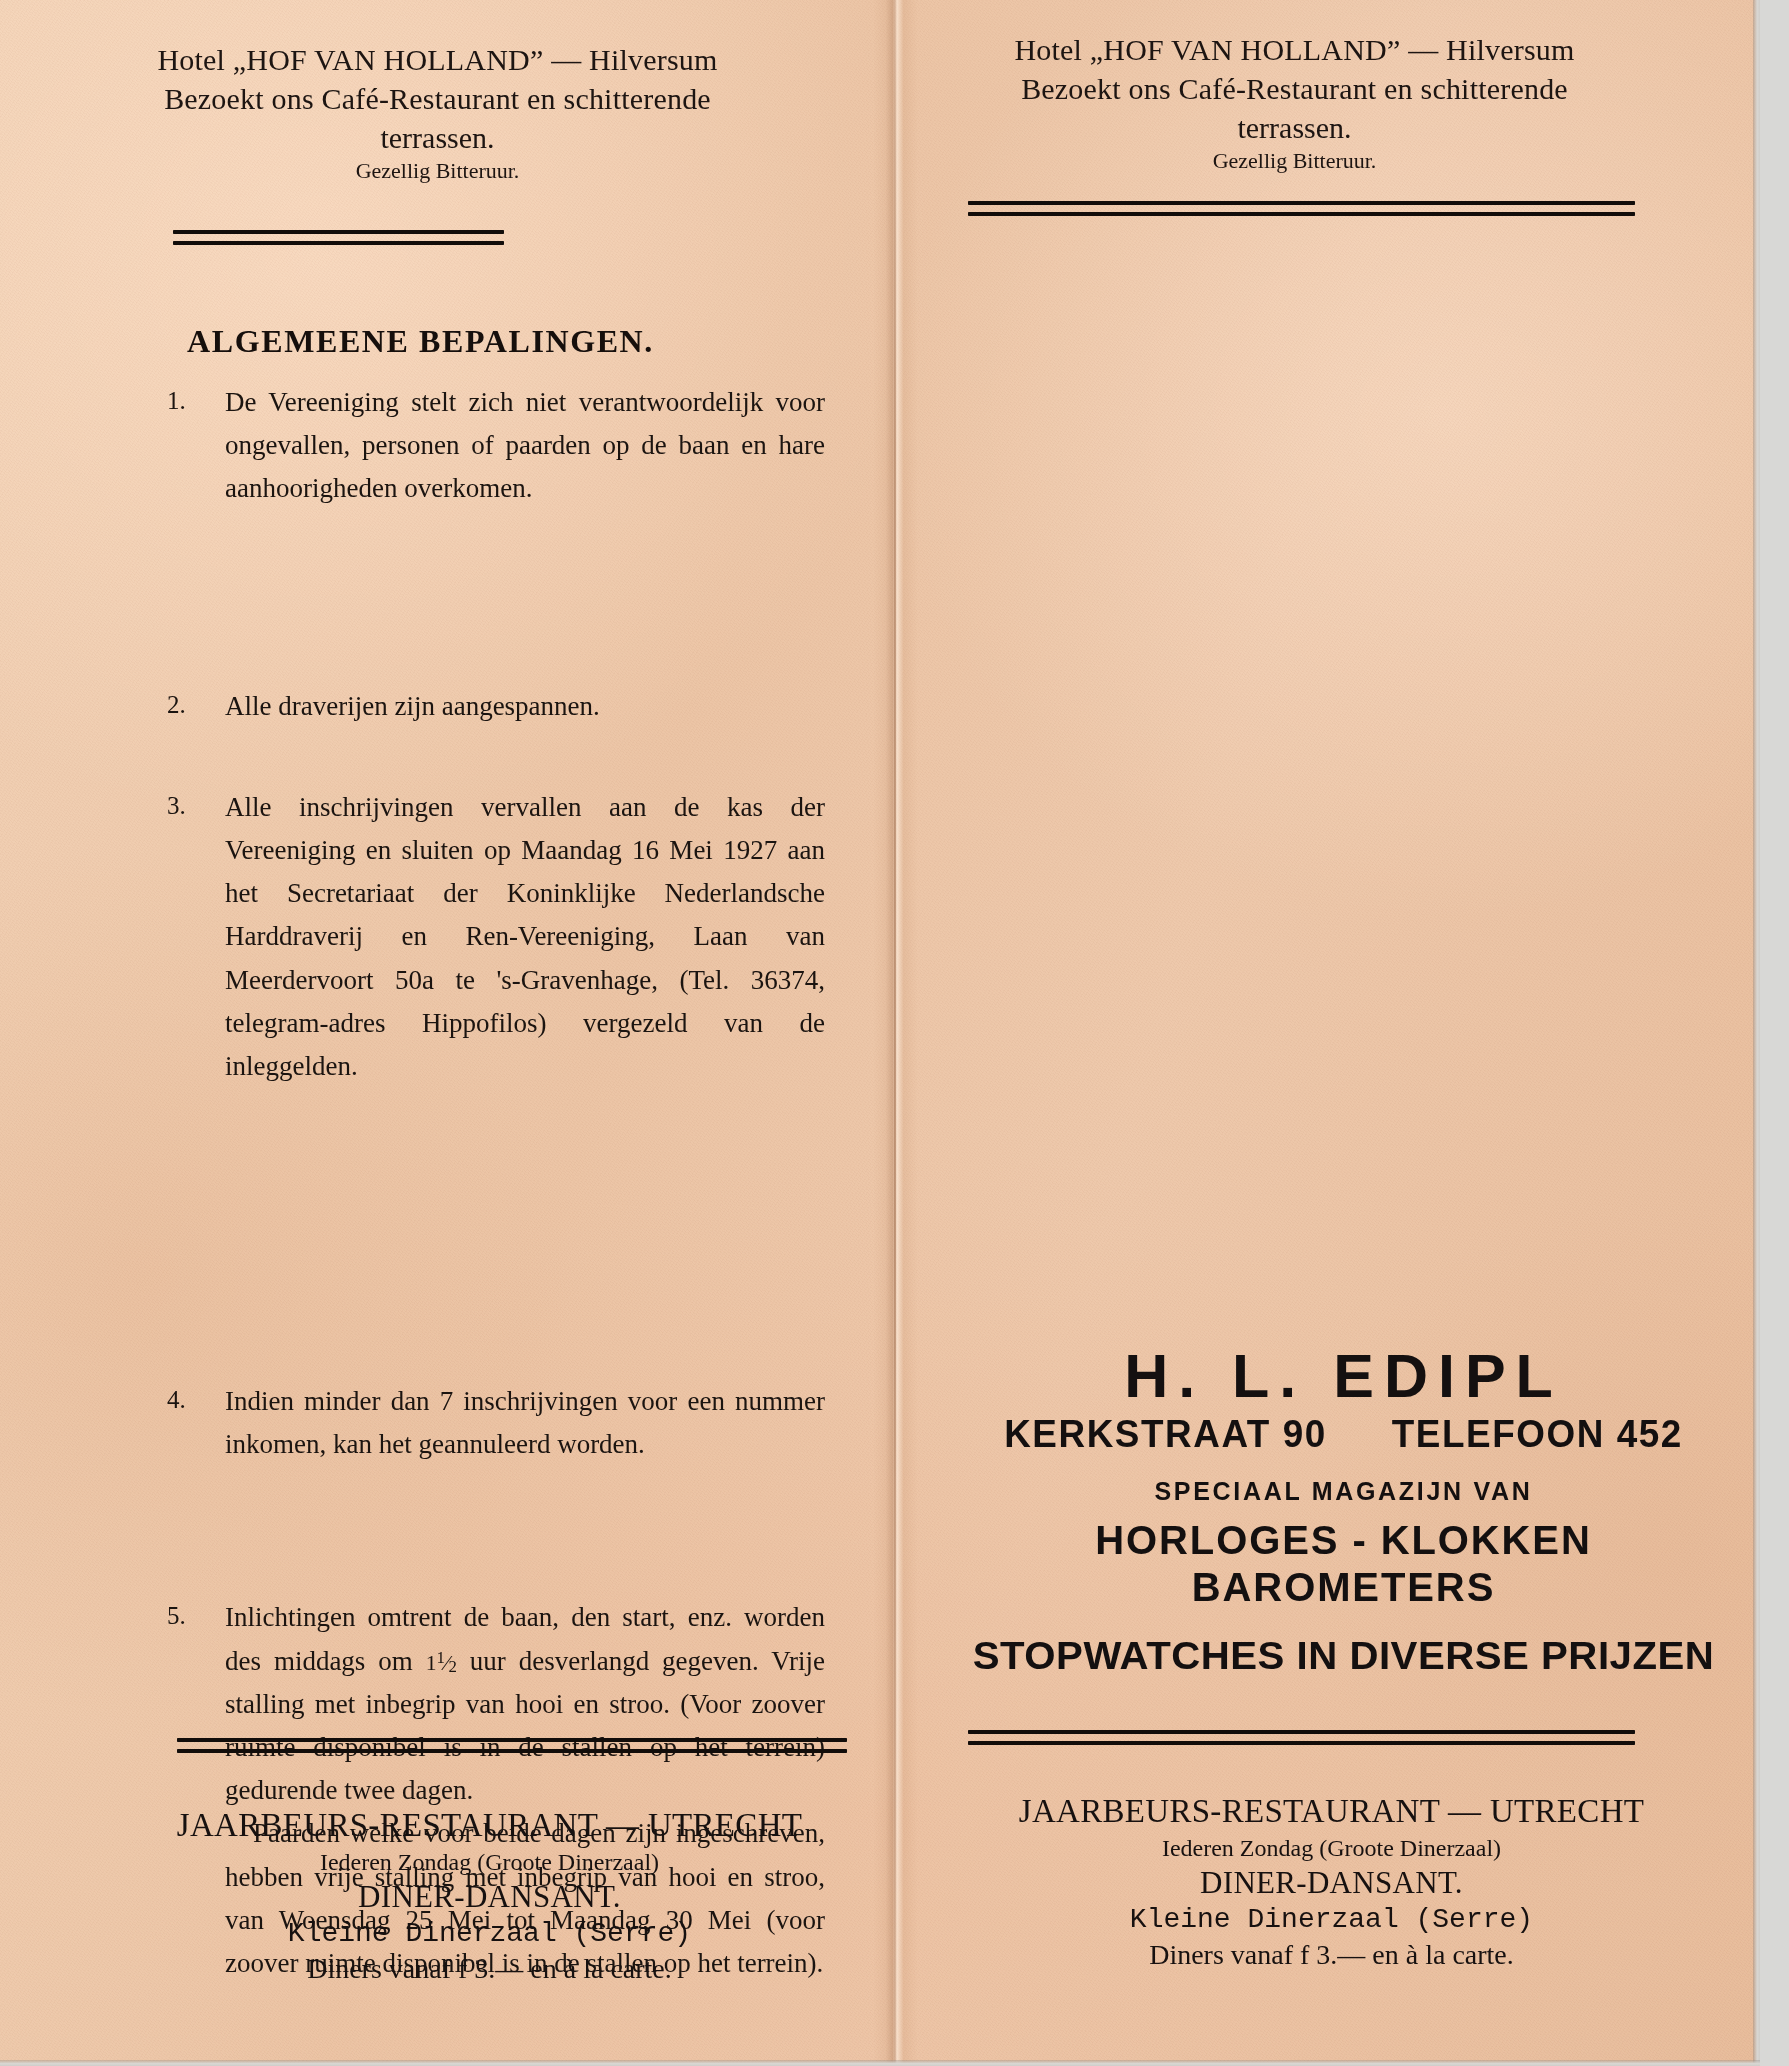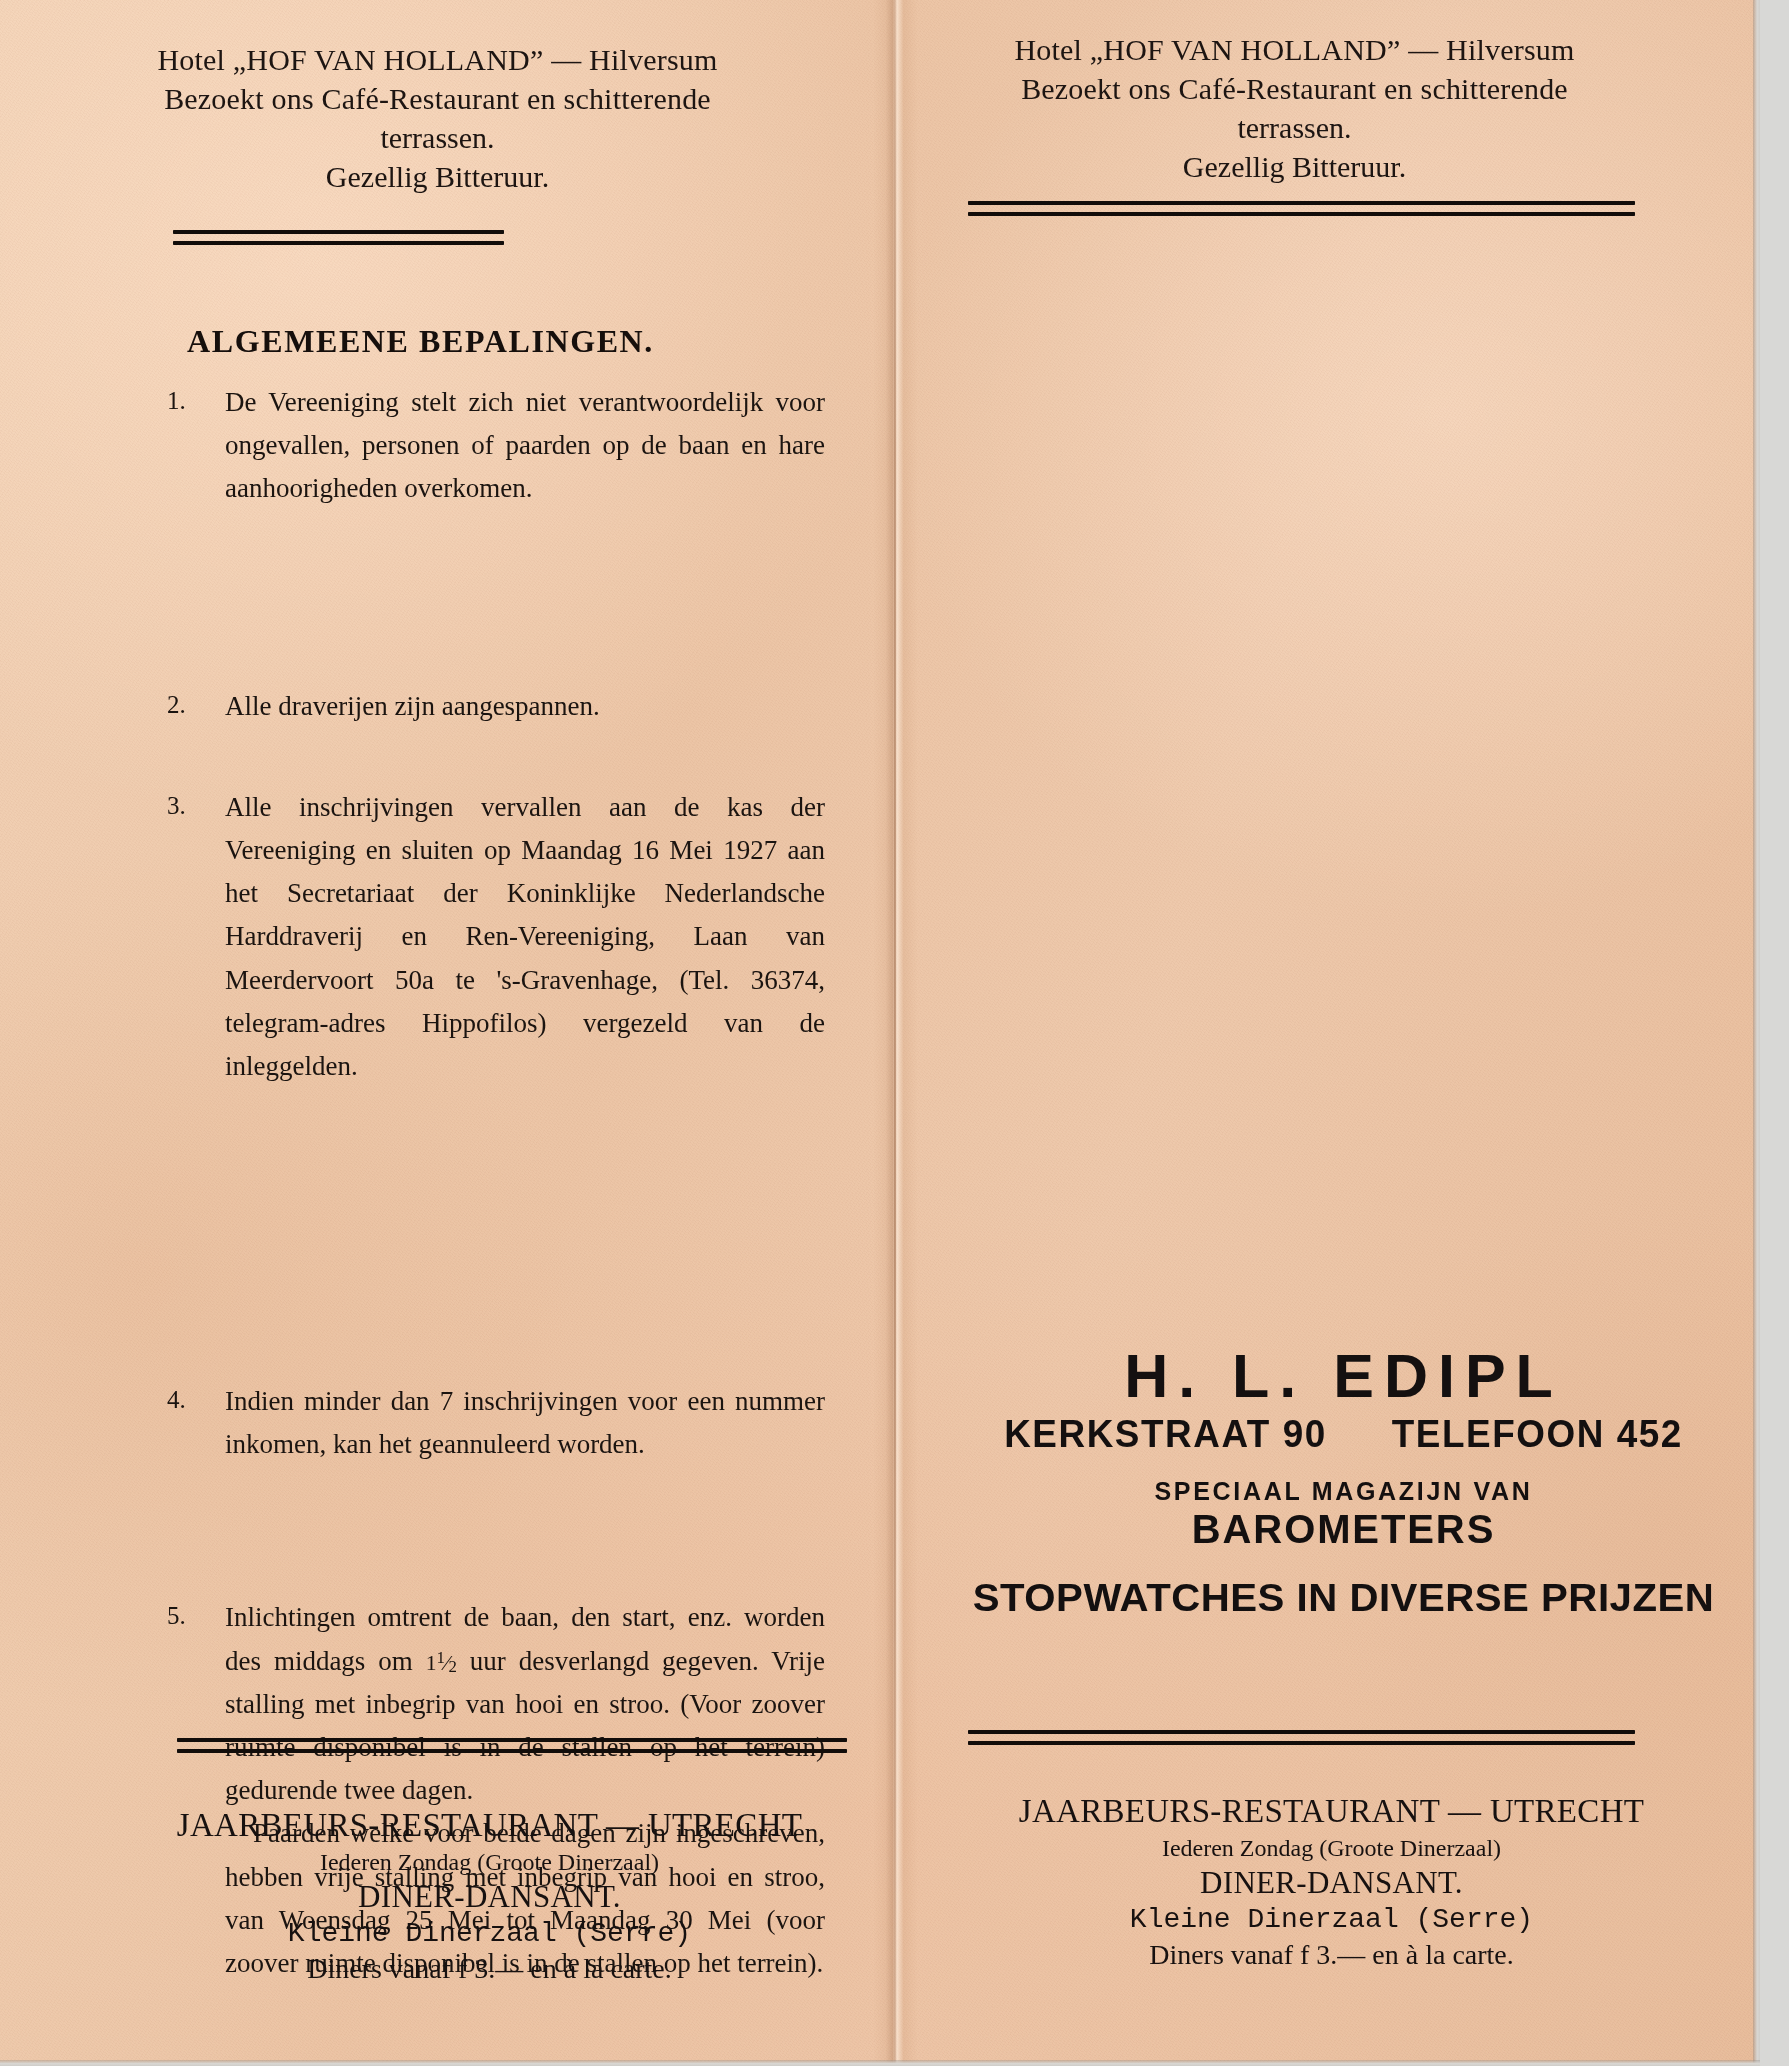--- a/index.html
+++ b/index.html
@@ -56,21 +56,21 @@
   #col-right{left:919px;width:864px;}
 
   .blk{position:absolute;}
   .ctr{text-align:center;}
 
   
   .hotel-ad{color:#1d1512;line-height:1.30;}
   .hotel-l1{font-size:30px;letter-spacing:0.2px;}
   .hotel-l2{font-size:30px;letter-spacing:0.2px;}
   .hotel-l3{font-size:30px;}
-  .hotel-l4{font-size:30px;}
+  .hotel-l4{font-size:22px;}
 
   
   .rule2{position:absolute;}
   .rule2 .r{height:3.9px;background:#120d0a;border-radius:0.8px;}
   .rule2 .r+.r{margin-top:7px;}
 
   
   .sect-title{
     font-size:32px;font-weight:bold;letter-spacing:1.6px;color:#160f0c;
   }
@@ -193,20 +193,21 @@
         <div class="r"></div>
     </div>
 
     <div class="blk renou" style="left:0px;top:1344px;width:849px;">
       <div class="name">H. L. EDIPL</div>
       <div class="addr" style="margin-top:6.2px;">
         <span>KERKSTRAAT 90</span>
         <span>TELEFOON 452</span>
       </div>
       <div class="spec" style="margin-top:21px;">SPECIAAL MAGAZIJN VAN</div>
+      <div class="goods" style="margin-top:11px;">HORLOGES - KLOKKEN</div>
       <div class="goods">BAROMETERS</div>
       <div class="stop" style="margin-top:23.4px;">STOPWATCHES IN DIVERSE PRIJZEN</div>
     </div>
 
     <div class="rule2" style="left:49px;top:1730px;width:667px;">
       <div class="r"></div>
         <div class="r"></div>
     </div>
 
     <div class="blk jb" style="left:0px;top:1791px;width:825px;">

